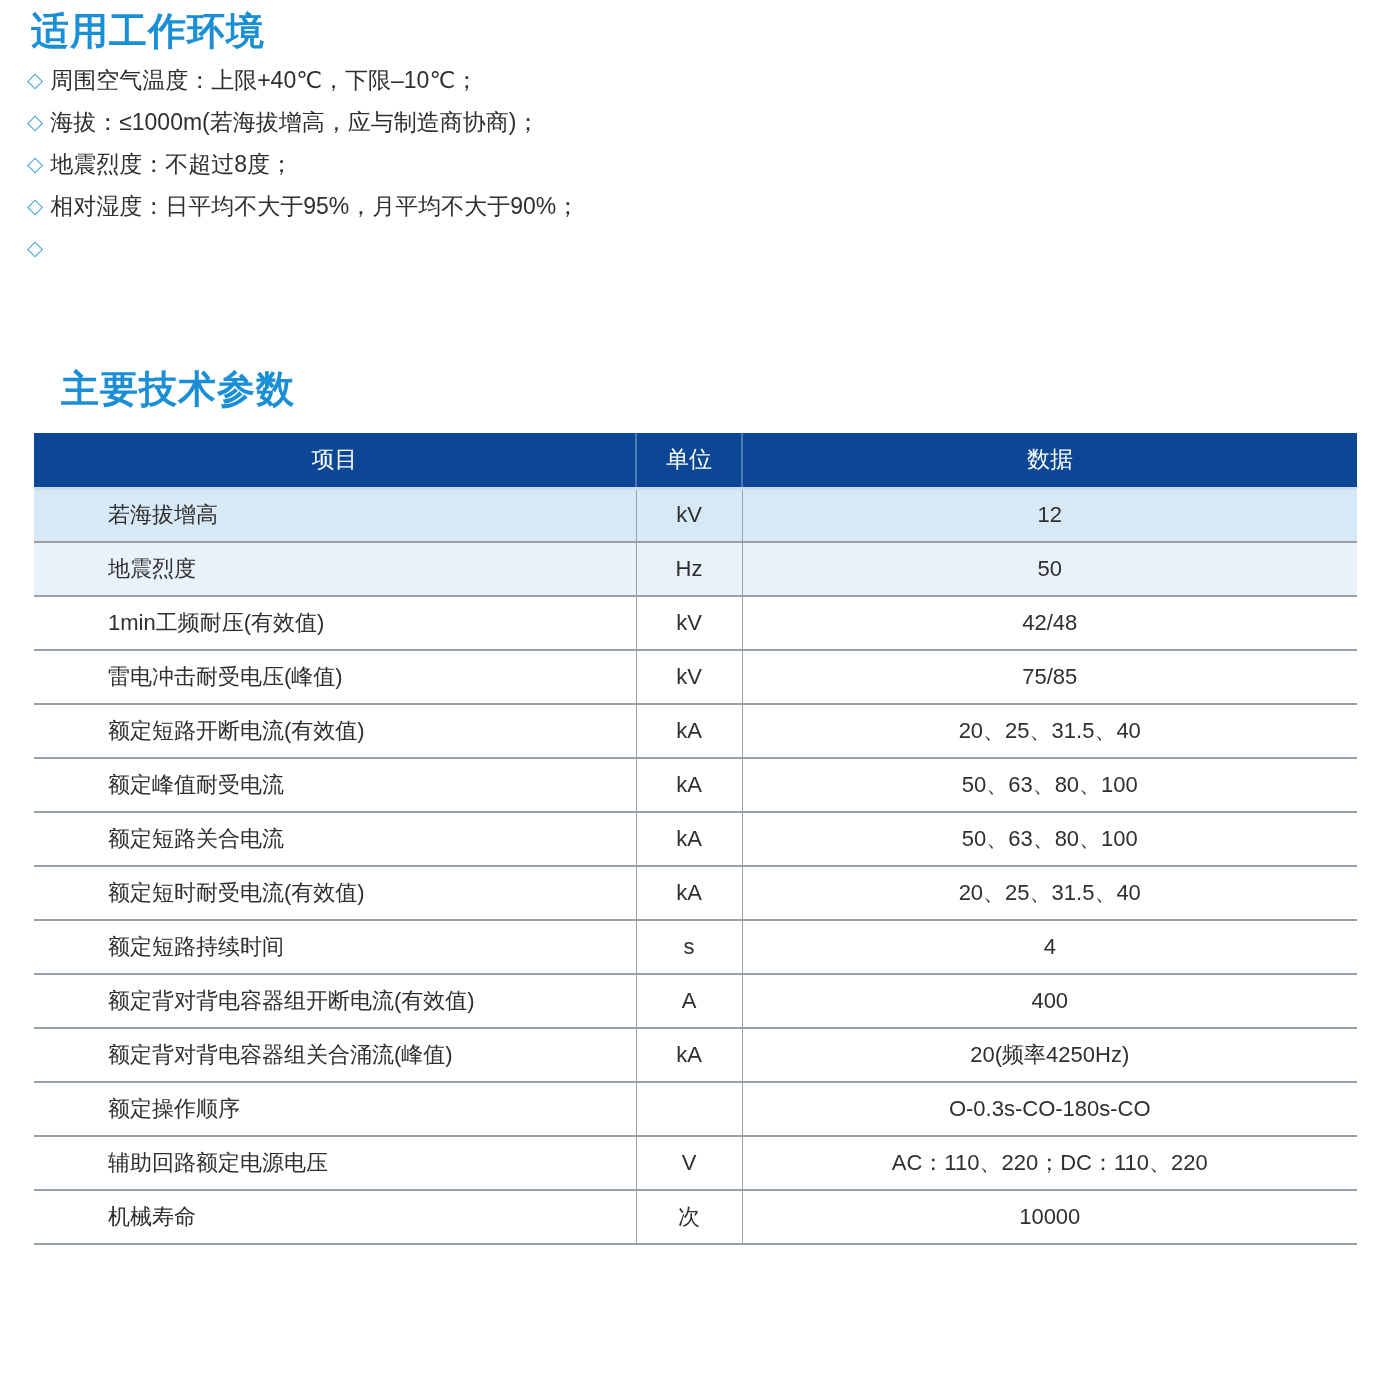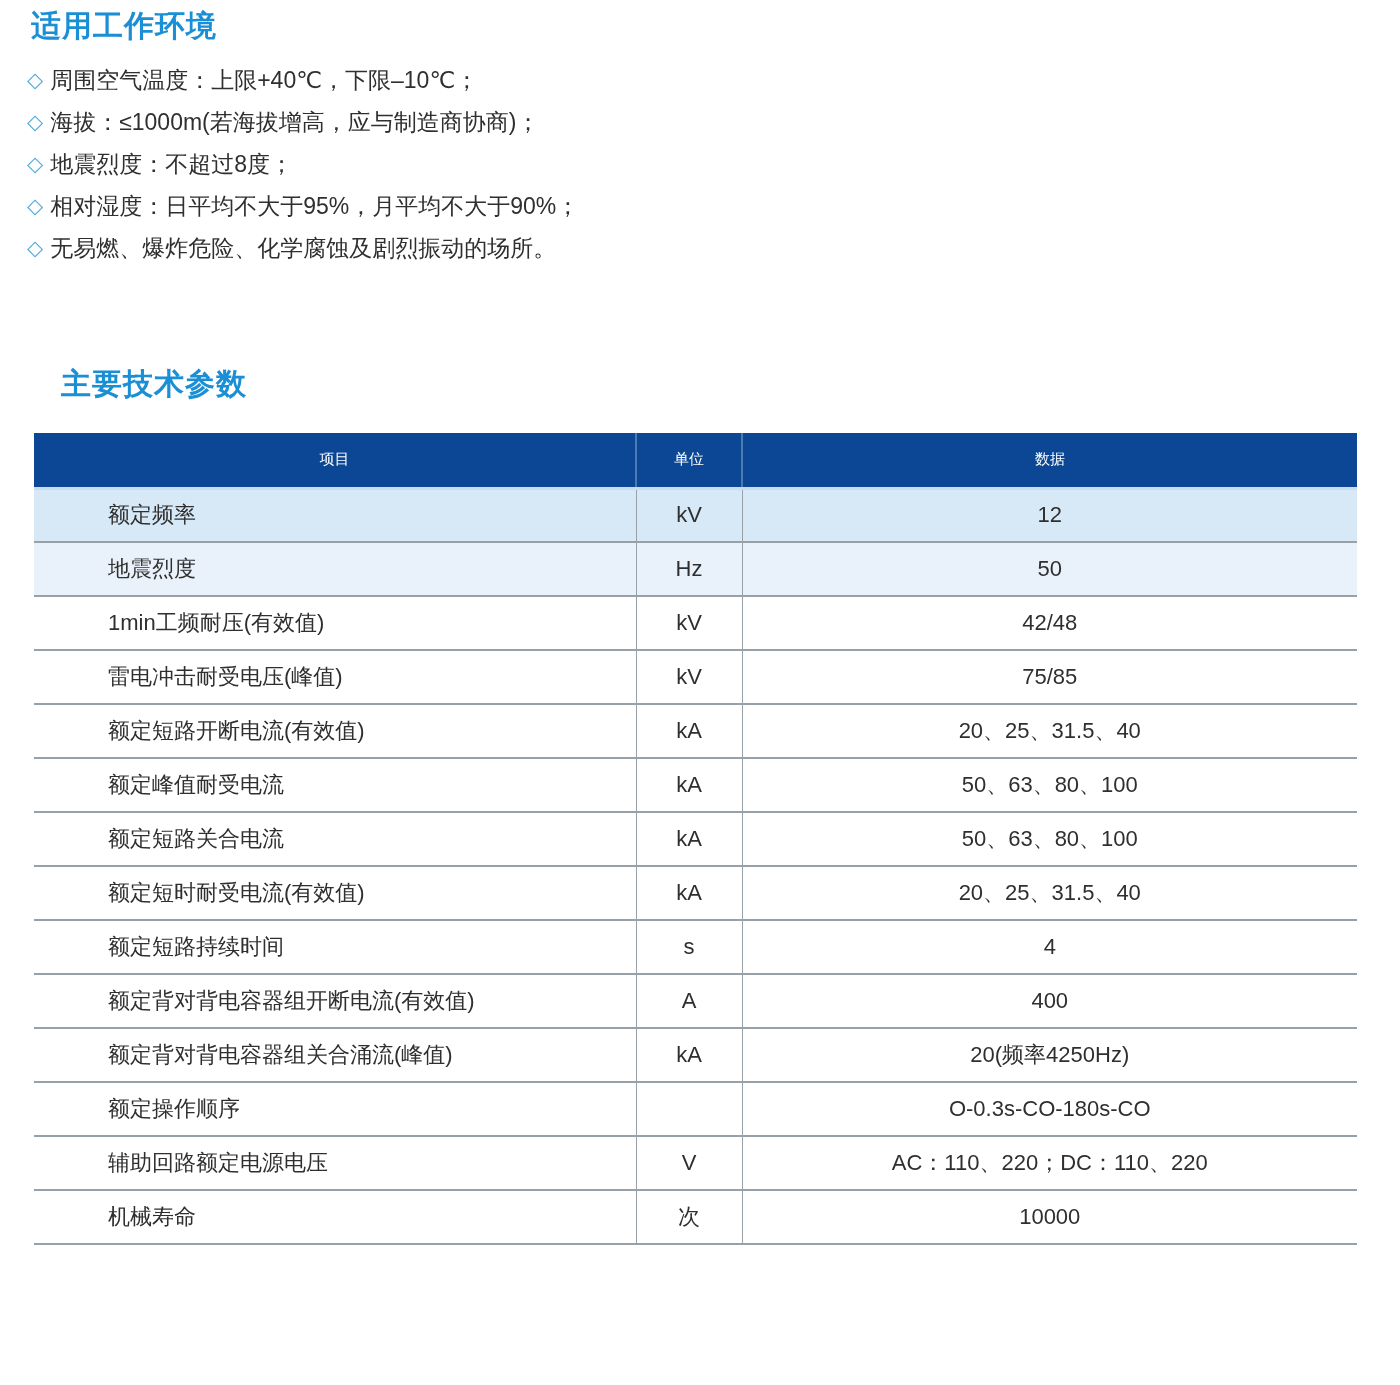--- a/index.html
+++ b/index.html
@@ -9,21 +9,21 @@
     height: 1385px;
     background: #ffffff;
     font-family: "Liberation Sans", "DejaVu Sans", sans-serif;
     color: var(--body_text, #2f2f2f);
   }
 
   .page { position: relative; width: 1400px; height: 1385px; overflow: hidden; }
 
   .section-title {
     position: absolute;
-    font-size: 30px;
+    font-size: 38px;
     font-weight: 700;
     color: var(--heading_blue, #1b8fd5);
     letter-spacing: 1px;
     white-space: nowrap;
   }
   #env-title  { left: 31px; top: 6px; }
   #param-title{ left: 33px; top: 364px; margin-left: 28px; }
 
   .env-list {
     position: absolute;
@@ -52,21 +52,21 @@
     left: 34px;
     top: 433px;
     width: 1323px;
     border-collapse: collapse;
     table-layout: fixed;
   }
   table.params th {
     height: 55px;
     background: var(--table_header_bg, #0b4795);
     color: var(--table_header_text, #ffffff);
-    font-size: 15px;
+    font-size: 23px;
     font-weight: 400;
     text-align: center;
     border-bottom: 3px solid var(--header_bottom_line, #c9ddf0);
   }
   table.params th + th {
     border-left: 2px solid rgba(255,255,255,0.28);
   }
   table.params td {
     height: 54px;
     font-size: 22px;
@@ -111,21 +111,20 @@
         <span class="env-text">地震烈度：不超过8度；</span>
       </li>
 
       <li class="env-item">
         <span class="diamond">◇</span>
         <span class="env-text">相对湿度：日平均不大于95%，月平均不大于90%；</span>
       </li>
 
       <li class="env-item">
         <span class="diamond">◇</span>
-        <span class="env-text">无易燃、爆炸危险、化学腐蚀及剧烈振动的场所。</span>
       </li>
 
   </ul>
 
   <h2 class="section-title" id="param-title">主要技术参数</h2>
 
   <table class="params">
     <colgroup>
       <col style="width:602px">
       <col style="width:106px">
@@ -134,21 +133,21 @@
     <thead>
       <tr>
         <th>项目</th>
         <th>单位</th>
         <th>数据</th>
       </tr>
     </thead>
     <tbody>
 
         <tr class="data-row">
-          <td class="c-item">额定频率</td>
+          <td class="c-item">若海拔增高</td>
           <td class="c-unit">kV</td>
           <td class="c-value">12</td>
         </tr>
 
 
         <tr class="data-row">
           <td class="c-item">地震烈度</td>
           <td class="c-unit">Hz</td>
           <td class="c-value">50</td>
         </tr>

